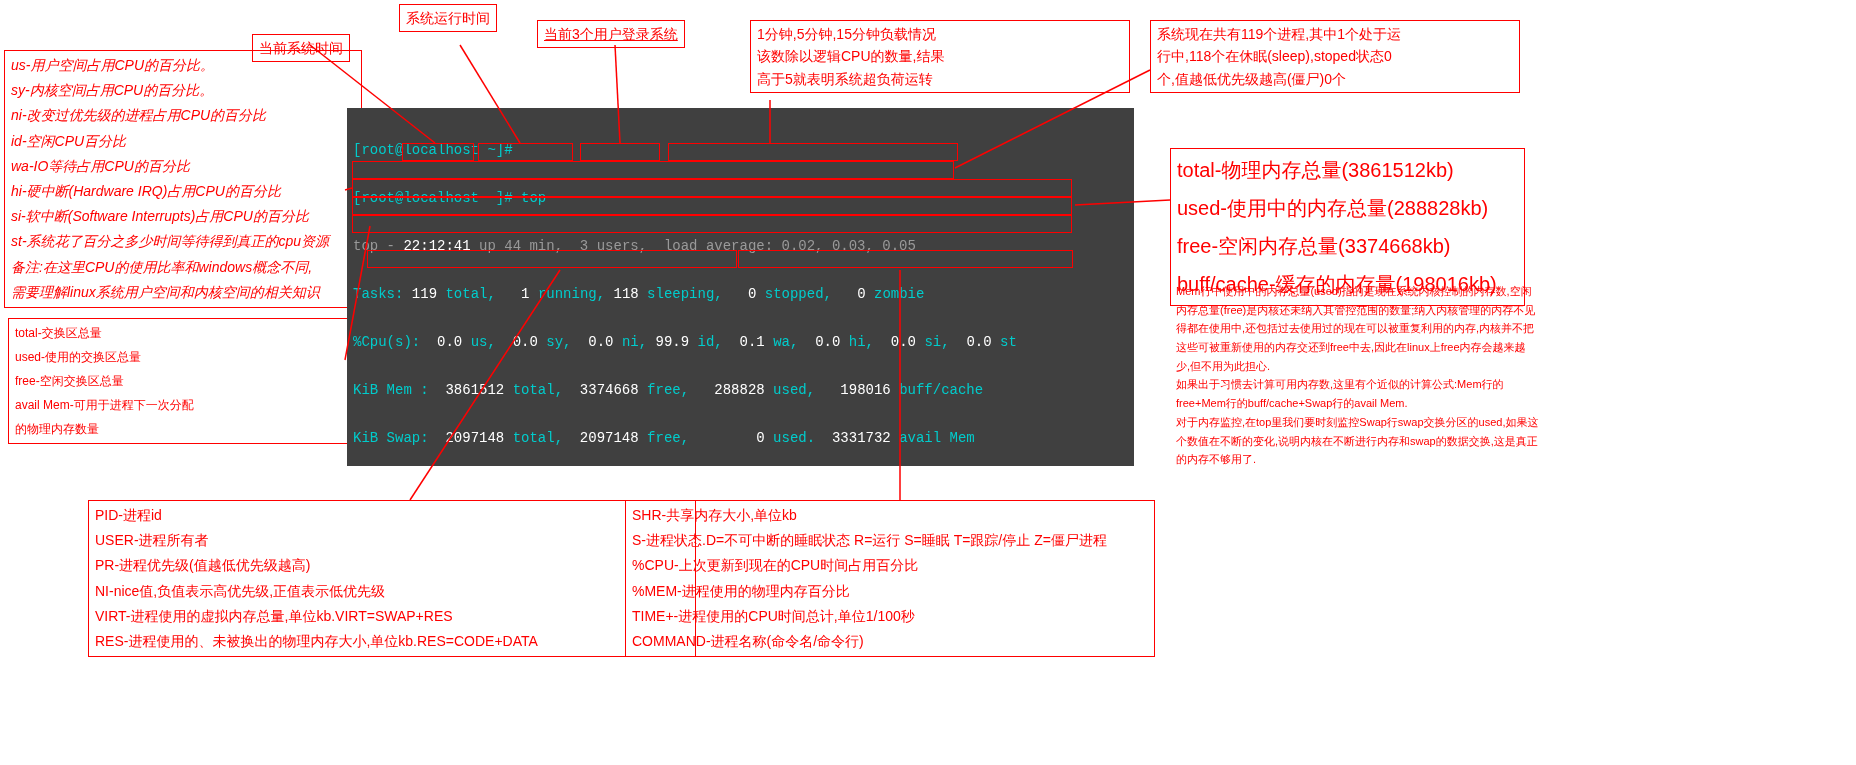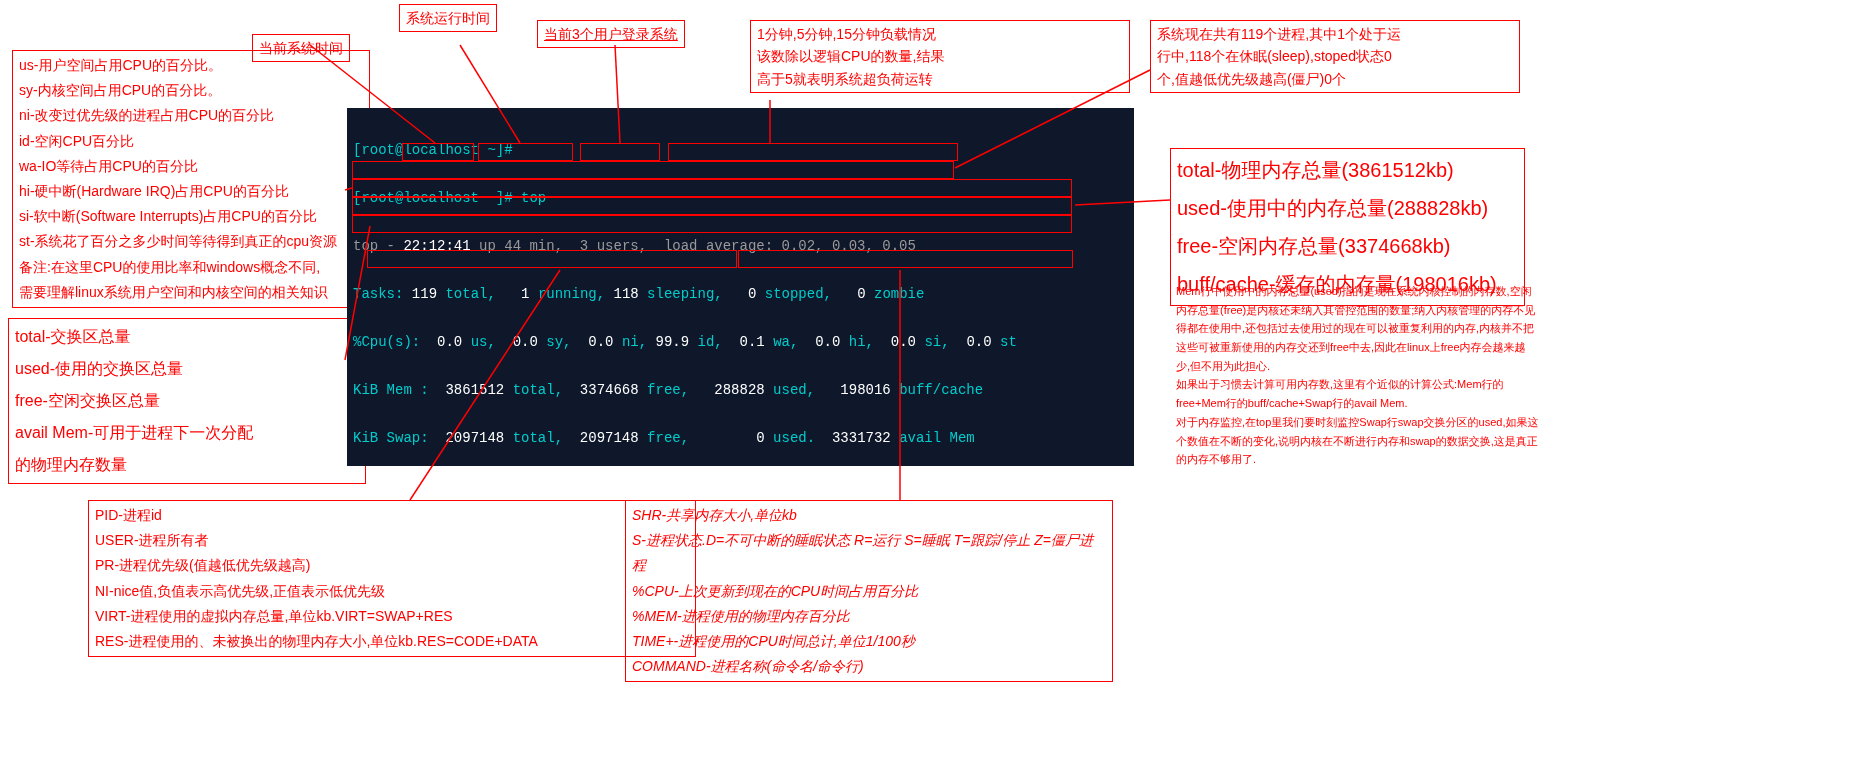--- a/index.html
+++ b/index.html
@@ -19,21 +19,21 @@
     line-height: 1.6;
   }
 
   
   .terminal {
     position: absolute;
     left: 347px;
     top: 108px;
     width: 787px;
     height: 358px;
-    background: #0f172a;
+    background: #404040;
     font-family: "Courier New", monospace;
     font-size: 14px;
     color: #999;
     padding: 2px 6px;
     white-space: pre;
     overflow: hidden;
   }
   .term-cyan { color: #00cccc; }
   .term-white { color: #fff; }
   .term-box {
@@ -58,51 +58,51 @@
 <div class="annot-box red-text red-border" style="left:252px; top:4px;margin-top:30px;">当前系统时间</div>
 <div class="annot-box red-text red-border" style="left:399px; top:4px;">系统运行时间</div>
 <div class="annot-box red-text red-border" style="left:537px; top:20px;text-decoration:underline;">当前3个用户登录系统</div>
 <div class="annot-box red-text red-border" style="left:750px; top:20px; width:380px; white-space:pre-line;">1分钟,5分钟,15分钟负载情况
 该数除以逻辑CPU的数量,结果
 高于5就表明系统超负荷运转</div>
 <div class="annot-box red-text red-border" style="left:1150px; top:20px; width:370px; white-space:pre-line;">系统现在共有119个进程,其中1个处于运
 行中,118个在休眠(sleep),stoped状态0
 个,值越低优先级越高(僵尸)0个</div>
 
-<div class="annot-box red-text red-border" style="left:12px; top:50px; width:358px; white-space:pre-line; line-height:1.8;">us-用户空间占用CPU的百分比。
+<div class="annot-box red-text red-border" style="left:4px; top:50px; width:358px; white-space:pre-line; line-height:1.8;font-style:italic;">us-用户空间占用CPU的百分比。
 sy-内核空间占用CPU的百分比。
 ni-改变过优先级的进程占用CPU的百分比
 id-空闲CPU百分比
 wa-IO等待占用CPU的百分比
 hi-硬中断(Hardware IRQ)占用CPU的百分比
 si-软中断(Software Interrupts)占用CPU的百分比
 st-系统花了百分之多少时间等待得到真正的cpu资源
 备注:在这里CPU的使用比率和windows概念不同,
 需要理解linux系统用户空间和内核空间的相关知识</div>
-<div class="annot-box red-text red-border" style="left:8px; top:318px; width:358px; white-space:pre-line; line-height:2.0; font-size:16px;">total-交换区总量
+<div class="annot-box red-text red-border" style="left:8px; top:318px; width:358px; white-space:pre-line; line-height:2.0; font-size:12px;">total-交换区总量
 used-使用的交换区总量
 free-空闲交换区总量
 avail Mem-可用于进程下一次分配
 的物理内存数量</div>
 
 <div class="annot-box red-text red-border" style="left:1170px; top:148px; width:355px; white-space:pre-line; line-height:1.9; font-size:20px;">total-物理内存总量(3861512kb)
 used-使用中的内存总量(288828kb)
 free-空闲内存总量(3374668kb)
 buff/cache-缓存的内存量(198016kb)</div>
 <div class="annot-box red-text" style="left:1170px; top:280px; width:375px; white-space:pre-line; line-height:1.7; font-size:11px;">    Mem行中使用中的内存总量(used)指的是现在系统内核控制的内存数,空闲内存总量(free)是内核还未纳入其管控范围的数量;纳入内核管理的内存不见得都在使用中,还包括过去使用过的现在可以被重复利用的内存,内核并不把这些可被重新使用的内存交还到free中去,因此在linux上free内存会越来越少,但不用为此担心.
     如果出于习惯去计算可用内存数,这里有个近似的计算公式:Mem行的free+Mem行的buff/cache+Swap行的avail Mem.
     对于内存监控,在top里我们要时刻监控Swap行swap交换分区的used,如果这个数值在不断的变化,说明内核在不断进行内存和swap的数据交换,这是真正的内存不够用了.</div>
 
 <div class="annot-box red-text red-border" style="left:88px; top:500px; width:608px; white-space:pre-line; line-height:1.8;">PID-进程id
 USER-进程所有者
 PR-进程优先级(值越低优先级越高)
 NI-nice值,负值表示高优先级,正值表示低优先级
 VIRT-进程使用的虚拟内存总量,单位kb.VIRT=SWAP+RES
 RES-进程使用的、未被换出的物理内存大小,单位kb.RES=CODE+DATA</div>
-<div class="annot-box red-text red-border" style="left:625px; top:500px; width:488px; white-space:pre-line; line-height:1.8;font-style:italic;">SHR-共享内存大小,单位kb
+<div class="annot-box red-text red-border" style="left:625px; top:500px; width:530px; white-space:pre-line; line-height:1.8;">SHR-共享内存大小,单位kb
 S-进程状态.D=不可中断的睡眠状态 R=运行 S=睡眠 T=跟踪/停止 Z=僵尸进程
 %CPU-上次更新到现在的CPU时间占用百分比
 %MEM-进程使用的物理内存百分比
 TIME+-进程使用的CPU时间总计,单位1/100秒
 COMMAND-进程名称(命令名/命令行)</div>
 
 <div class="terminal">
   <div><span class="term-cyan">[root@localhost ~]#</span></div>
   <div><span class="term-cyan">[root@localhost ~]# top</span></div>
   <div><span>top - </span><span class="term-white">22:12:41</span><span> up 44 min, </span><span> 3 users, </span><span> load average: 0.02, 0.03, 0.05</span></div>

